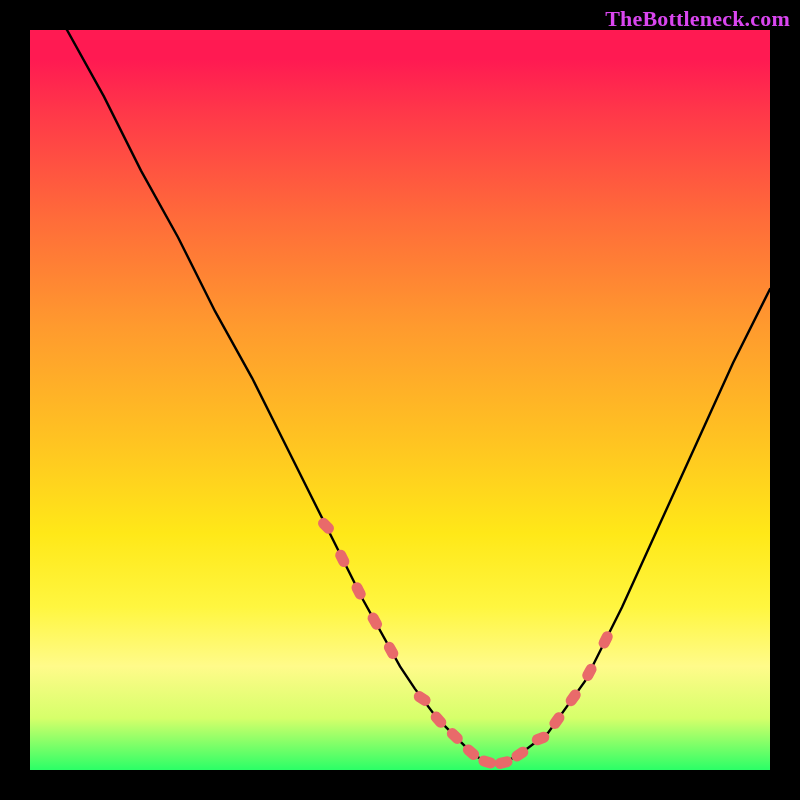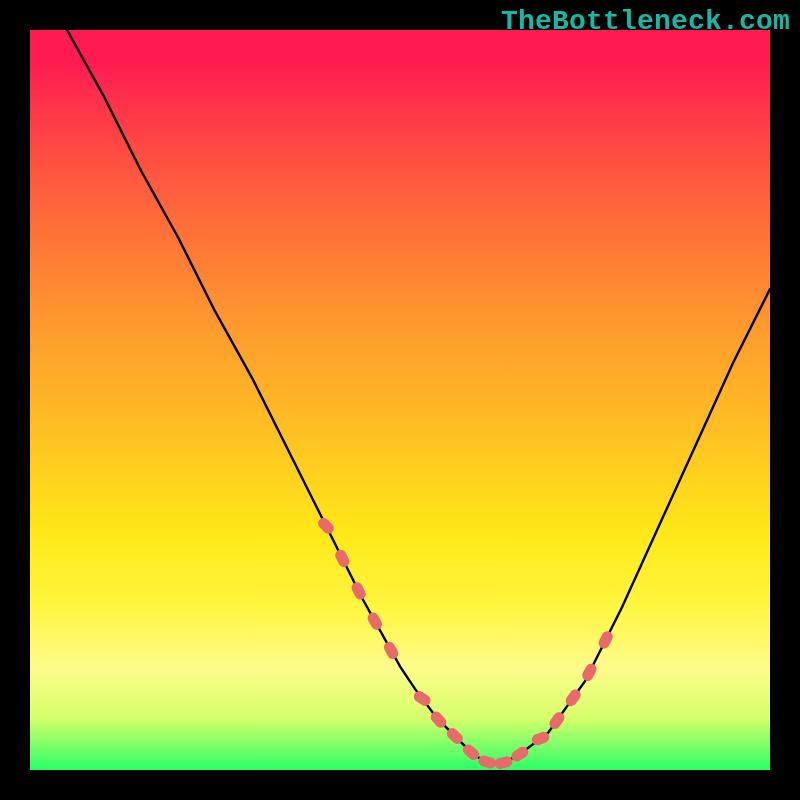--- a/index.html
+++ b/index.html
@@ -34,24 +34,24 @@
       #ffe818 68%,
       #fff640 78%,
       #fffb8a 86%,
       #d6ff6a 93%,
       #2bff67 100%);
   }
   .watermark {
     position: absolute;
     top: 6px;
     right: 10px;
-    font-family: Liberation Mono, monospace;
-    font-size: 28px;
+    font-family: Liberation Serif, serif;
+    font-size: 22px;
     font-weight: 600;
-    color: #14b8a6;
+    color: #d946ef;
     letter-spacing: 0.2px;
   }
   svg.curve {
     position: absolute;
     left: 0;
     top: 0;
   }
 </style>
 </head>
 <body>

